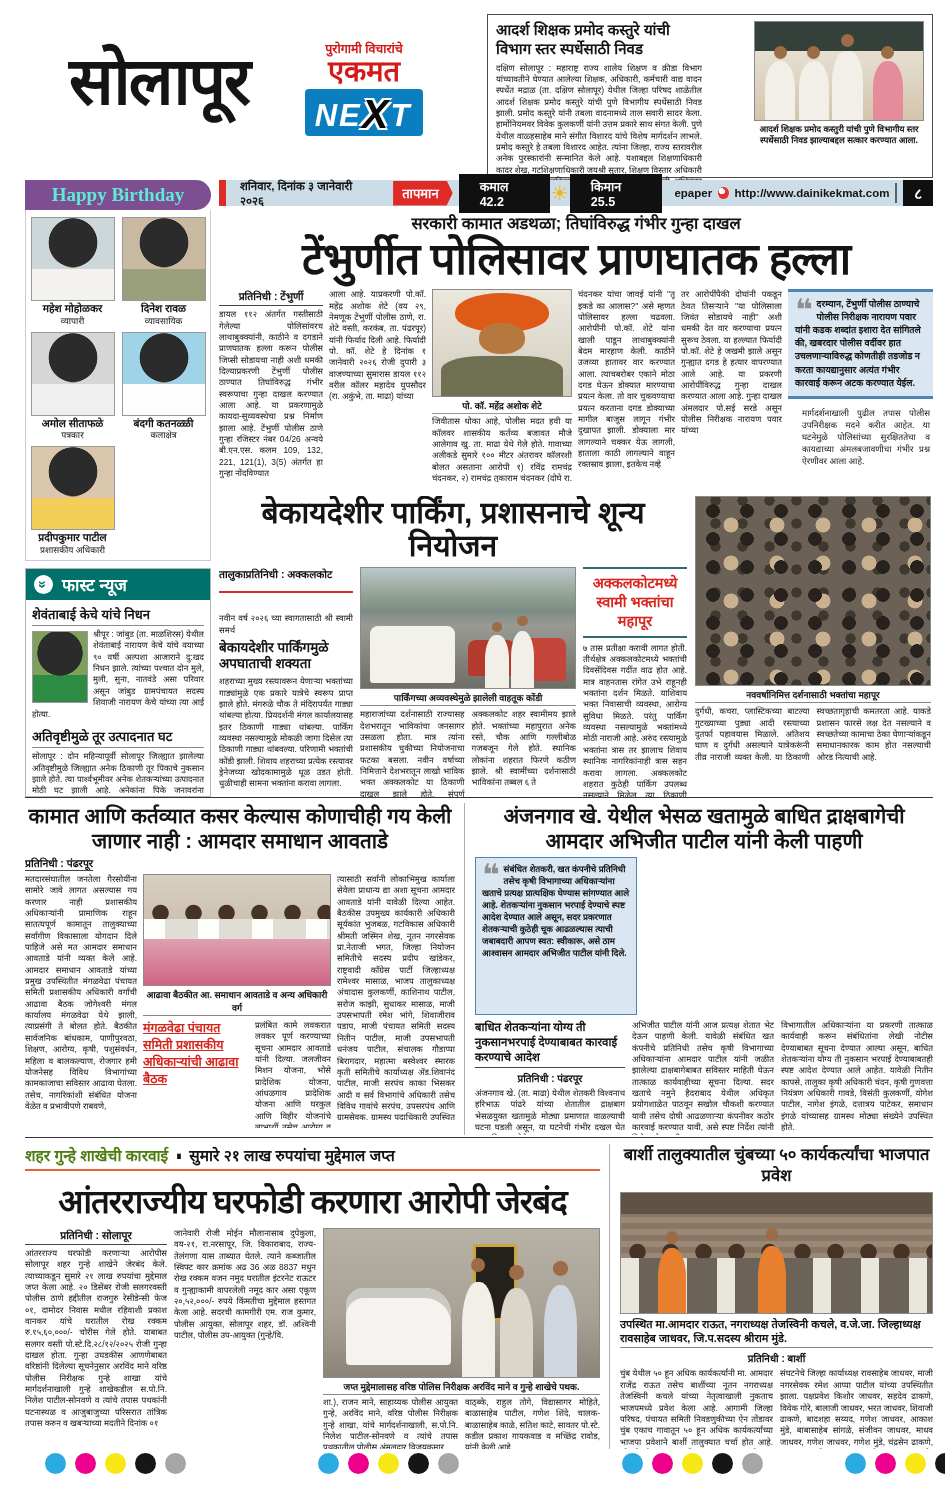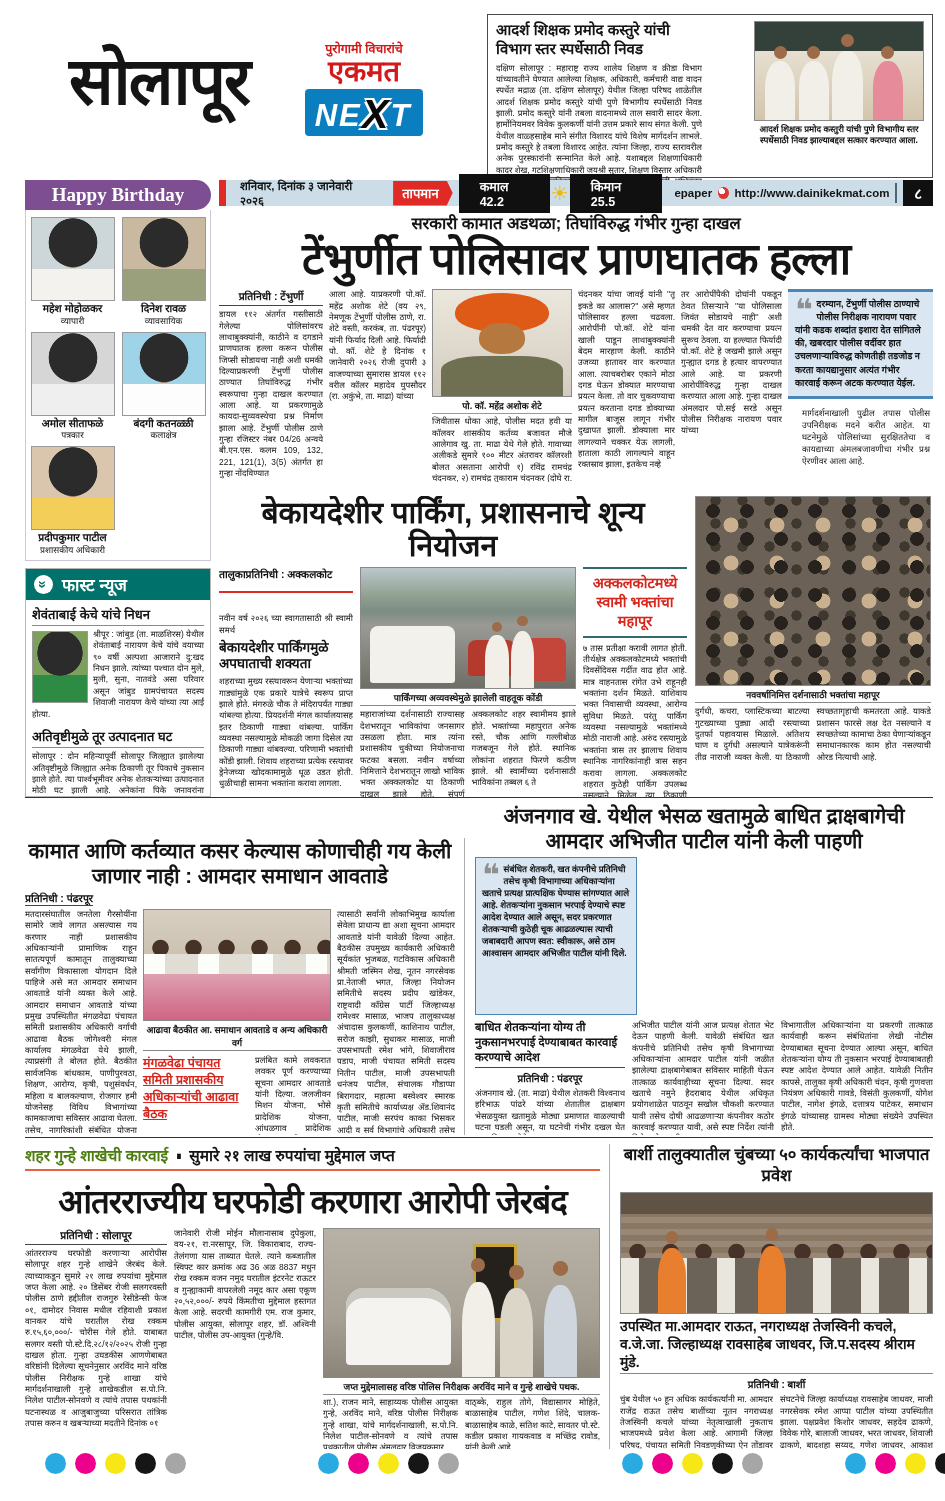--- a/index.html
+++ b/index.html
@@ -18,21 +18,21 @@
   .top-story { flex:1; border:1.5px solid #4a4a4a; padding:6px 8px; display:flex; gap:8px; }
   .ts-left { flex:1; }
   .ts-head { font-size:15px; font-weight:bold; line-height:1.25; margin-bottom:4px; }
   .ts-body { font-size:8.3px; text-align:justify; line-height:1.4; height:118px; overflow:hidden; }
   .ts-right { width:170px;margin-left:44px; }
   .ts-cap { font-size:8.6px; font-weight:bold; text-align:center; line-height:1.25; margin-top:3px; }
 
   
   .band-b { position:absolute; left:25px; top:180px; width:908px; height:617px; display:flex; gap:8px; }
   .sidebar { width:186px; display:flex; flex-direction:column; }
-  .hb { background:#7d4e92; color:#ffffff; font-family:"Liberation Serif","DejaVu Serif",serif; font-weight:bold; font-size:19px; text-align:center; padding:4px 0; border-radius:0 16px 16px 0; }
+  .hb { background:#7d4e92; color:#5eead4; font-family:"Liberation Serif","DejaVu Serif",serif; font-weight:bold; font-size:19px; text-align:center; padding:4px 0; border-radius:0 16px 16px 0; }
   .hb-grid { border:1px solid #cfc6da; border-top:none; padding:7px 4px 4px; display:grid; grid-template-columns:1fr 1fr; gap:5px 6px; }
   .person { text-align:center; }
   .face-ph { width:84px; height:84px; margin:0 auto; border:1px solid #999; }
   .p-name { font-size:10.5px; font-weight:bold; margin-top:2px; line-height:1.1; }
   .p-role { font-size:8.8px; }
   .fast { border:1px solid #b5b5b5; margin-top:7px; flex:1; overflow:hidden; padding-bottom:3px; }
   .fast-head { background:#00716b; color:#fff; font-weight:900; font-size:17px; padding:4px 8px; display:flex; align-items:center; gap:9px; }
   .circ { width:19px; height:19px; border-radius:50%; background:#fff; color:#00716b; display:flex; align-items:center; justify-content:center; font-size:14px; font-weight:900; transform:rotate(90deg); }
   .fn-item { padding:5px 6px 2px; }
   .fn-title { font-size:13px; font-weight:bold; border-bottom:1px solid #8a8a8a; padding-bottom:2px; margin-bottom:3px; }
@@ -69,21 +69,21 @@
   .pk-cols { display:flex; gap:7px; height:250px; }
   .pk-byline { font-size:10.5px; font-weight:bold; border-bottom:2px solid #e02a26; padding-bottom:10px; margin-bottom:20px; }
   .pk-sub { font-size:13.5px; font-weight:900; line-height:1.2; margin:4px 0; }
   .pk-cap { font-size:9px; font-weight:bold; text-align:center; border-bottom:1px solid #888; margin:2px 0 3px; padding-bottom:1px; }
   .pk-2col { column-count:2; column-gap:7px; font-size:8.4px; text-align:justify; line-height:1.35; height:106px; overflow:hidden; }
   .side-head { color:#d6261d; font-weight:900; font-size:14.5px; text-align:center; line-height:1.3; border-top:2px solid #2e6a6e; border-bottom:2px solid #2e6a6e; padding:5px 0; margin-bottom:5px; }
   .pk-right { width:236px; }
 
   
   .band-c { position:absolute; left:25px; top:797px; width:908px; height:338px; border-top:1px solid #333; padding-top:5px; display:flex; gap:10px; overflow:hidden; }
-  .awt { width:440px; border-right:1px solid #adadad; padding-right:9px;margin-top:35px; }
+  .awt { width:440px; border-right:1px solid #adadad; padding-right:9px; }
   .head-md { text-align:center; font-size:20.5px; font-weight:900; line-height:1.22; }
   .awt-byline { font-size:10.5px; font-weight:bold; border-bottom:1px solid #444; display:inline-block; margin:3px 0 3px; }
   .awt-row { display:flex; gap:6px; }
   .awt-mid { flex:1; }
   .awt-sub { display:flex; gap:6px; margin-top:4px; }
   .inset-head { width:106px; color:#d6261d; font-weight:900; font-size:12.5px; text-align:left; line-height:1.35; text-decoration:underline; }
   .ptl { flex:1; }
   .ptl-row1 { display:flex; gap:7px; margin-top:4px; }
   .ptl-quote { width:162px; background:#dae6f2; border:1px solid #4a86b8; padding:5px 6px; font-size:8.7px; font-weight:bold; line-height:1.38; overflow:hidden; }
   .ptl-cap { font-size:9px; font-weight:bold; text-align:center; margin-top:2px; }
@@ -97,21 +97,21 @@
   .burg-kicker { display:flex; align-items:center; gap:7px; border-bottom:2.5px solid #e8603c; padding-bottom:3px; }
   .bk-red { color:#4d7c0f; font-weight:700; font-size:15.5px; }
   .bk-sq { font-size:11px; }
   .bk-black { font-weight:900; font-size:15.5px; }
   .burg-head { text-align:center; font-size:33px; font-weight:900; margin:7px 0 5px; letter-spacing:-1px; }
   .burg-row { display:flex; gap:7px; }
   .burg-cap { font-size:9px; font-weight:bold; text-align:center; margin:2px 0; border-bottom:1px solid #888; padding-bottom:1px; }
   .burg-2 { display:flex; gap:7px; }
   .bjp { flex:1; }
   .bjp-head { text-align:center; font-size:16.5px; font-weight:900; line-height:1.3; margin-bottom:5px; }
-  .bjp-cap { font-size:14px; font-weight:bold; line-height:1.3; margin:3px 0 2px; border-bottom:1px solid #888; padding-bottom:2px; }
+  .bjp-cap { font-size:11px; font-weight:bold; line-height:1.3; margin:3px 0 2px; border-bottom:1px solid #888; padding-bottom:2px; }
   .bjp-cols { display:flex; gap:7px; }
 
   
   .regdots { position:absolute; bottom:26px; left:0; width:945px; height:22px; }
   .dotgrp { position:absolute; display:flex; gap:9px; top:0; }
   .dot { width:21px; height:21px; border-radius:50%; }
   .dc{background:#29abe2}.dm{background:#ec008c}.dy{background:#f6e715}.dk{background:#161616}.dg{background:#a6a6a6}
 
   
   .photo { position:relative; overflow:hidden; border:1px solid #8a8a8a; background:#b8b0a4; }

